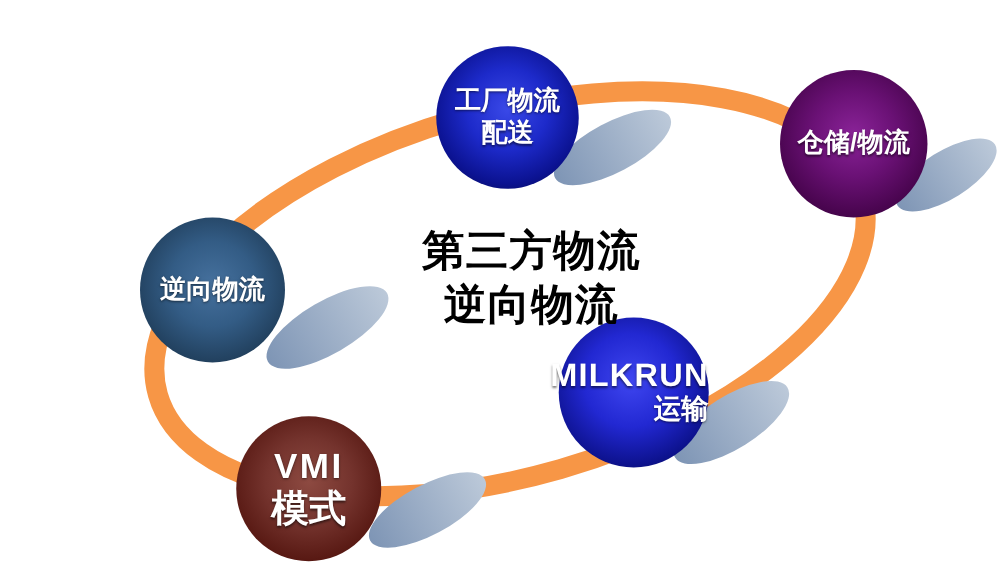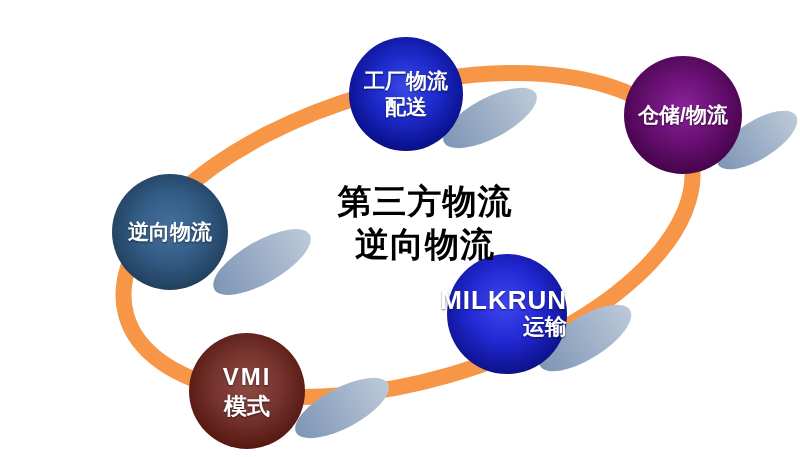--- a/index.html
+++ b/index.html
@@ -45,22 +45,22 @@
   .node-reverse {
     left: 112px; top: 174px; width: 116px; height: 116px;
     background: radial-gradient(circle at 50% 46%,
       #46719e 0%, #335c85 40%, #22415f 72%, #12243a 100%);
   }
   .node-vmi {
     left: 189px; top: 333px; width: 116px; height: 116px;
     background: radial-gradient(circle at 50% 45%,
       #8d4a41 0%, #74332d 40%, #571812 74%, #350905 100%);
   }
-  .node-vmi .latin { font-size: 24px; letter-spacing: 2px; }
-  .node-vmi .cjk { font-size: 23px; }
+  .node-vmi .latin { font-size: 28px; letter-spacing: 2px; }
+  .node-vmi .cjk { font-size: 30px; }
   .node-milkrun {
     left: 447px; top: 254px; width: 120px; height: 120px;
     background: radial-gradient(circle at 48% 42%,
       #3f46f0 0%, #2228d2 40%, #0d128e 72%, #05073a 100%);
     align-items: flex-end;
   }
   .node-milkrun .cjk { font-size: 22px; font-family: Liberation Mono, monospace; }
 
   .title {
     position: absolute;

